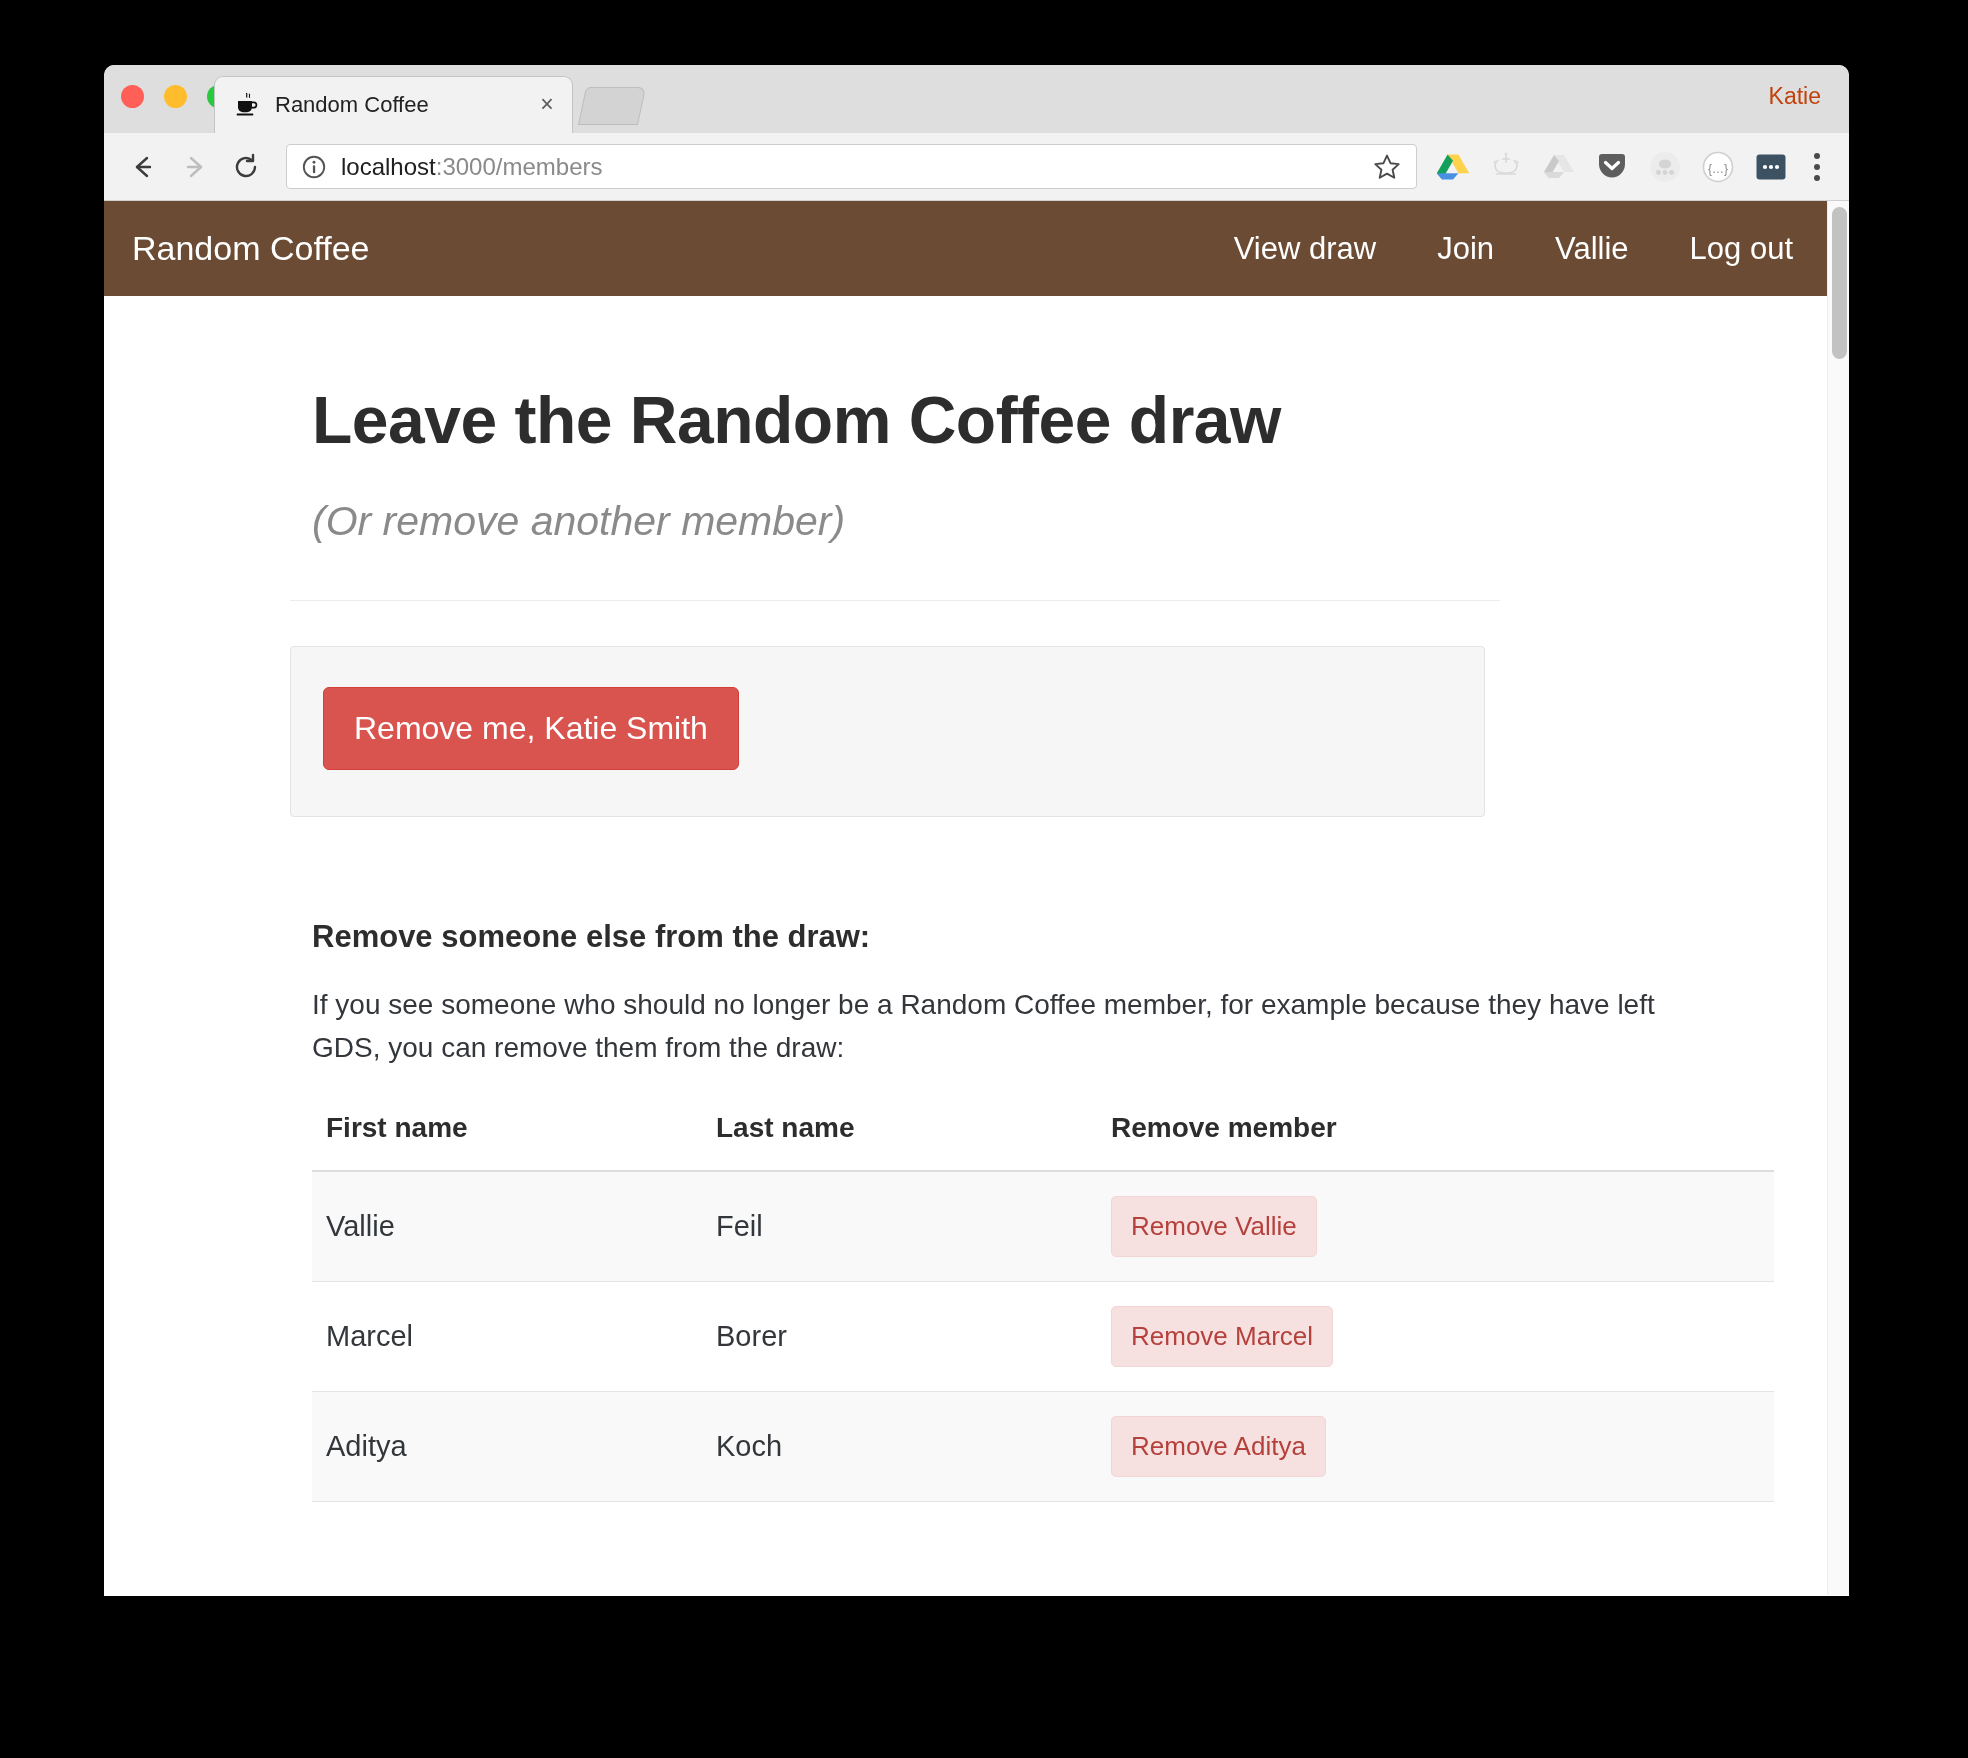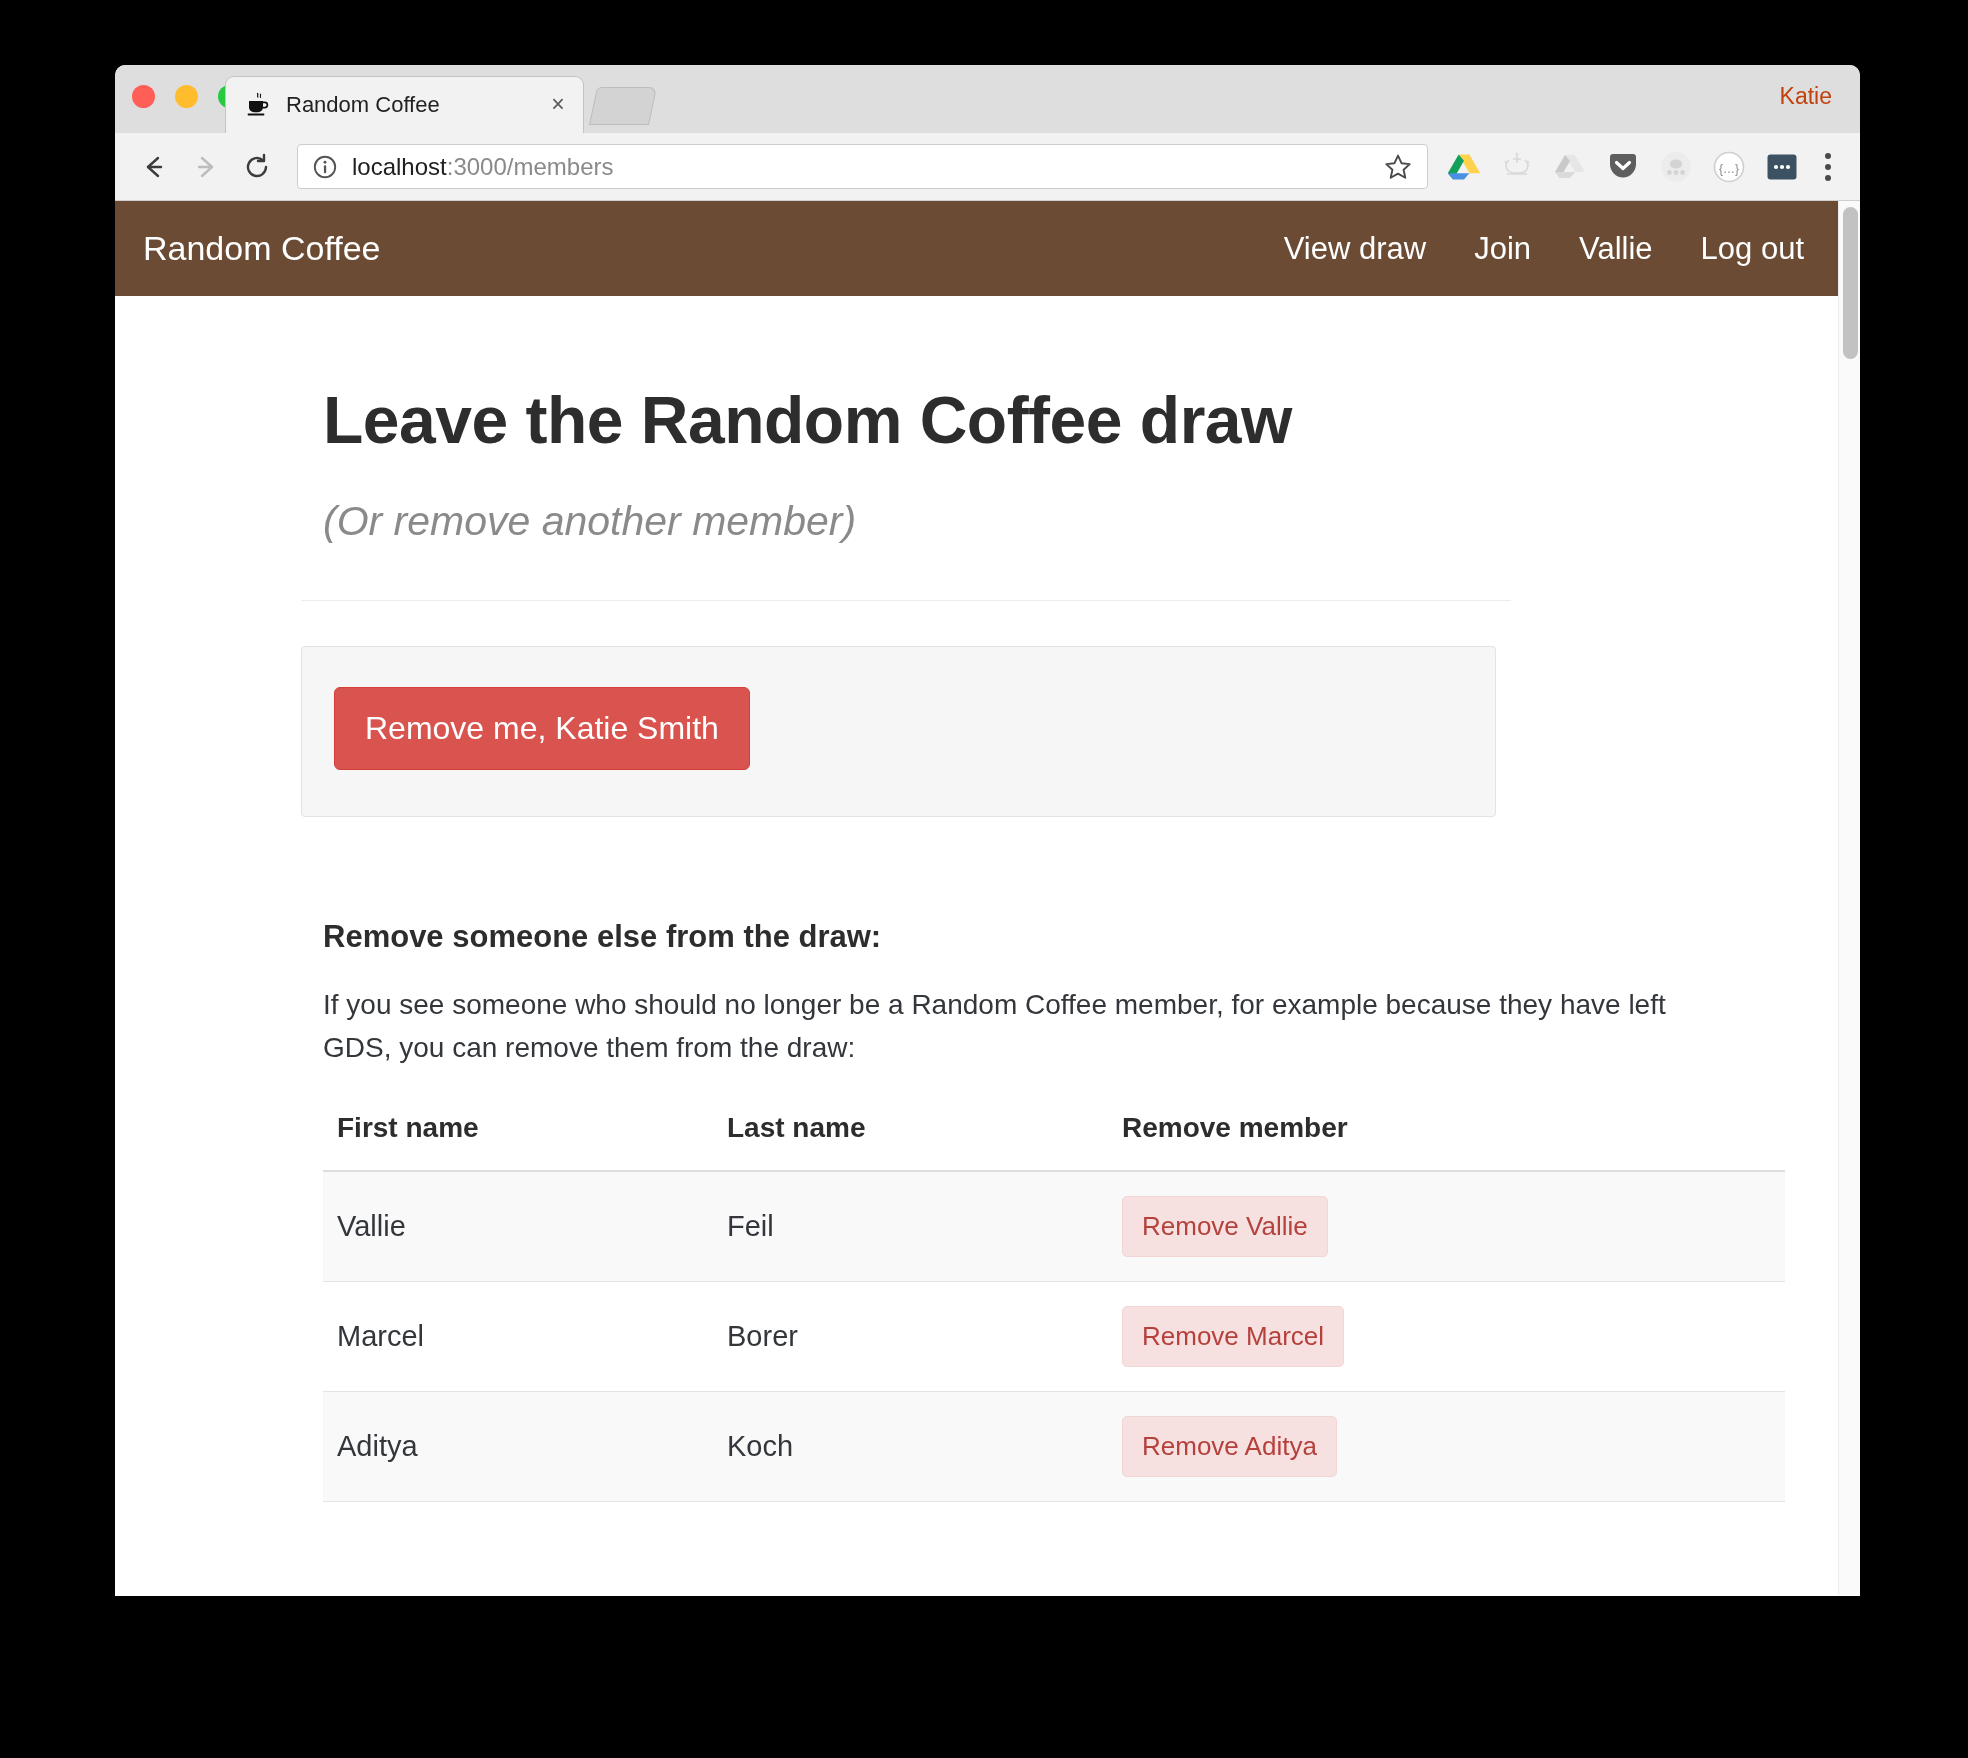--- a/index.html
+++ b/index.html
@@ -9,21 +9,21 @@
     background: #000000;
     width: 1968px;
     height: 1758px;
     overflow: hidden;
     font-family: "Liberation Sans", sans-serif;
   }
 
   
   #browser-window {
     position: absolute;
-    left: 115px;
+    left: 104px;
     top: 65px;
     width: 1745px;
     height: 1531px;
     background: #ffffff;
     border-radius: 10px 10px 0 0;
     overflow: hidden;
     box-shadow: 0 0 0 1px rgba(0,0,0,0.12);
   }
 
   
@@ -208,21 +208,21 @@
   }
   #brand {
     font-size: 34px;
     color: #ffffff;
     white-space: nowrap;
   }
   #site-nav-links {
     margin-left: auto;
     display: flex;
     align-items: center;
-    gap: 48px;
+    gap: 61px;
   }
   .site-nav-link {
     font-size: 31px;
     color: #ffffff;
     white-space: nowrap;
   }
 
   
   #content {
     padding: 0 22px 0 8px;

